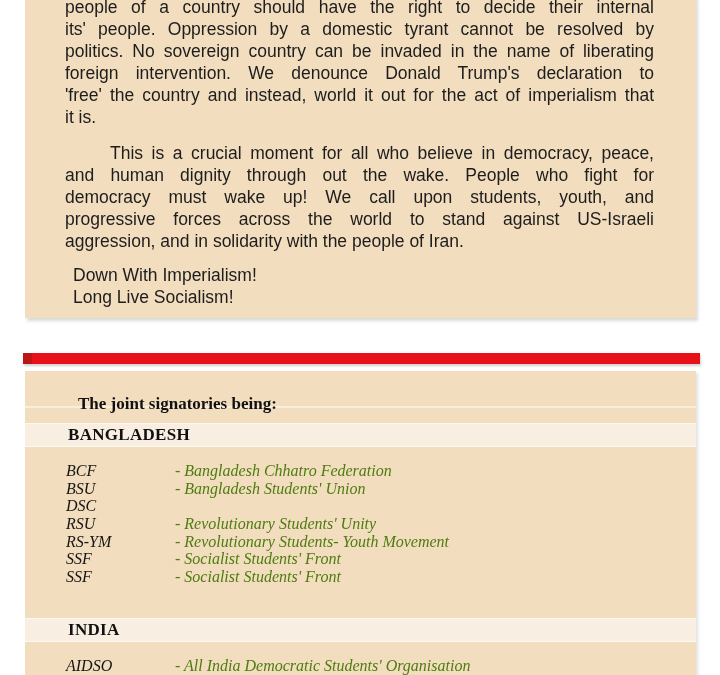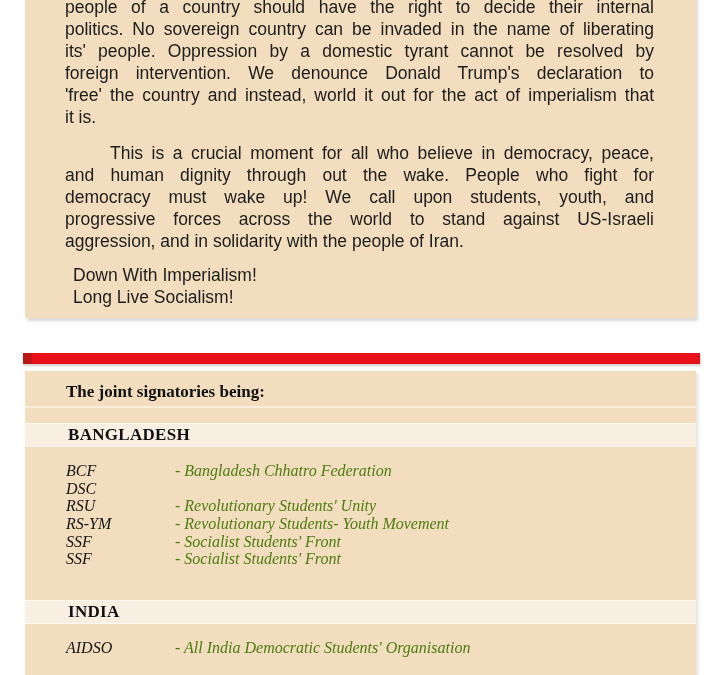--- a/index.html
+++ b/index.html
@@ -43,21 +43,21 @@
   
   #signatories-panel{
     left:25px;top:371px;width:671px;height:304px;overflow:hidden;
     font-family:"Liberation Serif", serif;
     box-shadow:2px 2px 3px rgba(0,0,0,0.12);
   }
   .sig-heading-row{
     height:37px;box-sizing:border-box;padding:11px 0 0 41px;
     border-bottom:2px solid #f8eedb;
   }
-  .sig-heading-row h2{margin:0;font-size:17px;font-weight:bold;color:#111;}
+  .sig-heading-row h2{margin:12px;font-size:17px;font-weight:bold;color:#111;}
   .sig-section:first-of-type{margin-top:15px;}
   .sig-section + .sig-section{margin-top:18px;}
   .country-row{
     height:24px;background:var(--cream);display:flex;align-items:center;
     padding-left:43px;box-sizing:border-box;
     border-top:1px solid #fdf8f0;border-bottom:1px solid #fdf8f0;
   }
   .country-row span{font-weight:bold;font-size:17px;color:#111;letter-spacing:.3px;}
   .org-list{padding:15px 0 14px 41px;}
   .org-row{display:flex;height:17.7px;overflow:visible;}
@@ -66,22 +66,22 @@
     font-size:16px;color:#161616;
   }
   .org-name{font-style:italic;font-size:16px;color:#4d7c0f;}
 </style>
 </head>
 <body>
 
 <section class="panel" id="statement-panel">
   <div class="body-copy" id="para1">
       <div class="jline">people of a country should have the right to decide their internal</div>
+      <div class="jline">its' people. Oppression by a domestic tyrant cannot be resolved by</div>
       <div class="jline">politics. No sovereign country can be invaded in the name of liberating</div>
-      <div class="jline">its' people. Oppression by a domestic tyrant cannot be resolved by</div>
       <div class="jline">foreign intervention. We denounce Donald Trump's declaration to</div>
       <div class="jline">'free' the country and instead, world it out for the act of imperialism that</div>
       <div class="jline plain">it is.</div>
     </div>
   <div class="body-copy" id="para2">
       <div class="jline indent">This is a crucial moment for all who believe in democracy, peace,</div>
       <div class="jline">and human dignity through out the wake. People who fight for</div>
       <div class="jline">democracy must wake up! We call upon students, youth, and</div>
       <div class="jline">progressive forces across the world to stand against US-Israeli</div>
       <div class="jline plain">aggression, and in solidarity with the people of Iran.</div>
@@ -100,20 +100,24 @@
   </div>
   <div id="signatory-sections">
       <div class="sig-section">
         <div class="country-row">
           <span>BANGLADESH</span>
         </div>
         <div class="org-list">
           <div class="org-row">
             <span class="org-abbr">BCF</span>
             <span class="org-name">- Bangladesh Chhatro Federation</span>
+          </div>
+          <div class="org-row">
+            <span class="org-abbr">BSU</span>
+            <span class="org-name">- Bangladesh Students' Union</span>
           </div>
           <div class="org-row">
             <span class="org-abbr">DSC</span>
           </div>
           <div class="org-row">
             <span class="org-abbr">RSU</span>
             <span class="org-name">- Revolutionary Students' Unity</span>
           </div>
           <div class="org-row">
             <span class="org-abbr">RS-YM</span>

